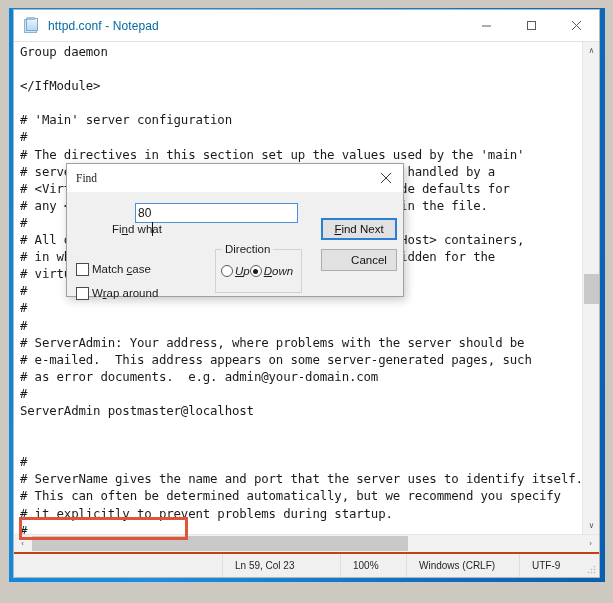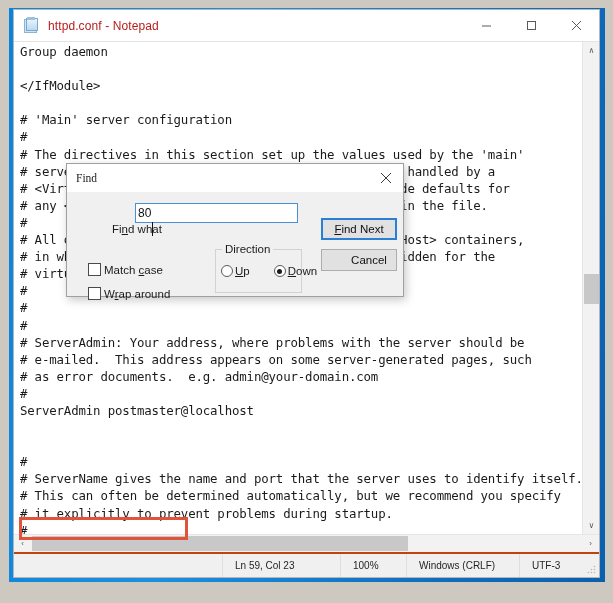--- a/index.html
+++ b/index.html
@@ -64,21 +64,21 @@
     border: 1px solid #7aa9cf;
     box-sizing: border-box;
   }
   .title-icon .doc-tab {
     position: absolute; left: 3px; top: -1px;
     width: 8px; height: 3px;
     background: #9cc2e0;
   }
   .title-text {
     font-size: 12px;
-    color: #b91c1c;
+    color: #0369a1;
     letter-spacing: 0.1px;
   }
 
   .winbtns {
     position: absolute;
     right: 0; top: 0;
     height: 31px;
     display: flex;
   }
   .winbtn {
@@ -301,21 +301,22 @@
     padding: 0 3px;
     font-size: 11.5px;
     color: #1b1b1b;
   }
 
   .radio-row {
     position: absolute;
     left: 154px; top: 73px;
     display: flex;
     align-items: flex-start;
-    gap: 24px;
+    gap: 0;
+    font-style: italic;
   }
   .radio {
     display: flex; align-items: center; gap: 2px;
     font-size: 11.5px; color: #1b1b1b;
   }
   .radio .dot {
     width: 12px; height: 12px;
     border: 1px solid #5a5a5a;
     border-radius: 50%;
     background: #fff;
@@ -330,25 +331,23 @@
     width: 5px; height: 5px;
     border-radius: 50%;
     background: #1b1b1b;
   }
   .radio u { text-decoration: underline; }
 
   .chk-row {
     position: absolute;
     left: 9px;
     display: flex;
-    align-items: center;
     gap: 3px;
     font-size: 11.5px;
     color: #1b1b1b;
-    margin-left: 12px;
   }
   .chk-match { top: 71px; }
   .chk-wrap  { top: 95px; }
   .chk-box {
     width: 13px; height: 13px;
     border: 1px solid #4a4a4a;
     background: #fff;
     box-sizing: border-box;
     flex: none;
   }
@@ -447,21 +446,21 @@
       <div class="arrow l">‹</div>
       <div class="thumb"></div>
       <div class="arrow r">›</div>
     </div>
 
     <div class="statusbar">
       <div class="status-spacer"></div>
       <div class="status-cell sc-ln">Ln 59, Col 23</div>
       <div class="status-cell sc-zoom">100%</div>
       <div class="status-cell sc-eol">Windows (CRLF)</div>
-      <div class="status-cell sc-enc">UTF-3</div>
+      <div class="status-cell sc-enc">UTF-9</div>
       <svg class="grip" viewBox="0 0 10 10">
         <circle cx="8.5" cy="8.5" r="0.8" fill="#8a8a8a"></circle>
         <circle cx="5.5" cy="8.5" r="0.8" fill="#8a8a8a"></circle>
         <circle cx="8.5" cy="5.5" r="0.8" fill="#8a8a8a"></circle>
         <circle cx="2.5" cy="8.5" r="0.8" fill="#8a8a8a"></circle>
         <circle cx="5.5" cy="5.5" r="0.8" fill="#8a8a8a"></circle>
         <circle cx="8.5" cy="2.5" r="0.8" fill="#8a8a8a"></circle>
       </svg>
     </div>
   </div>

